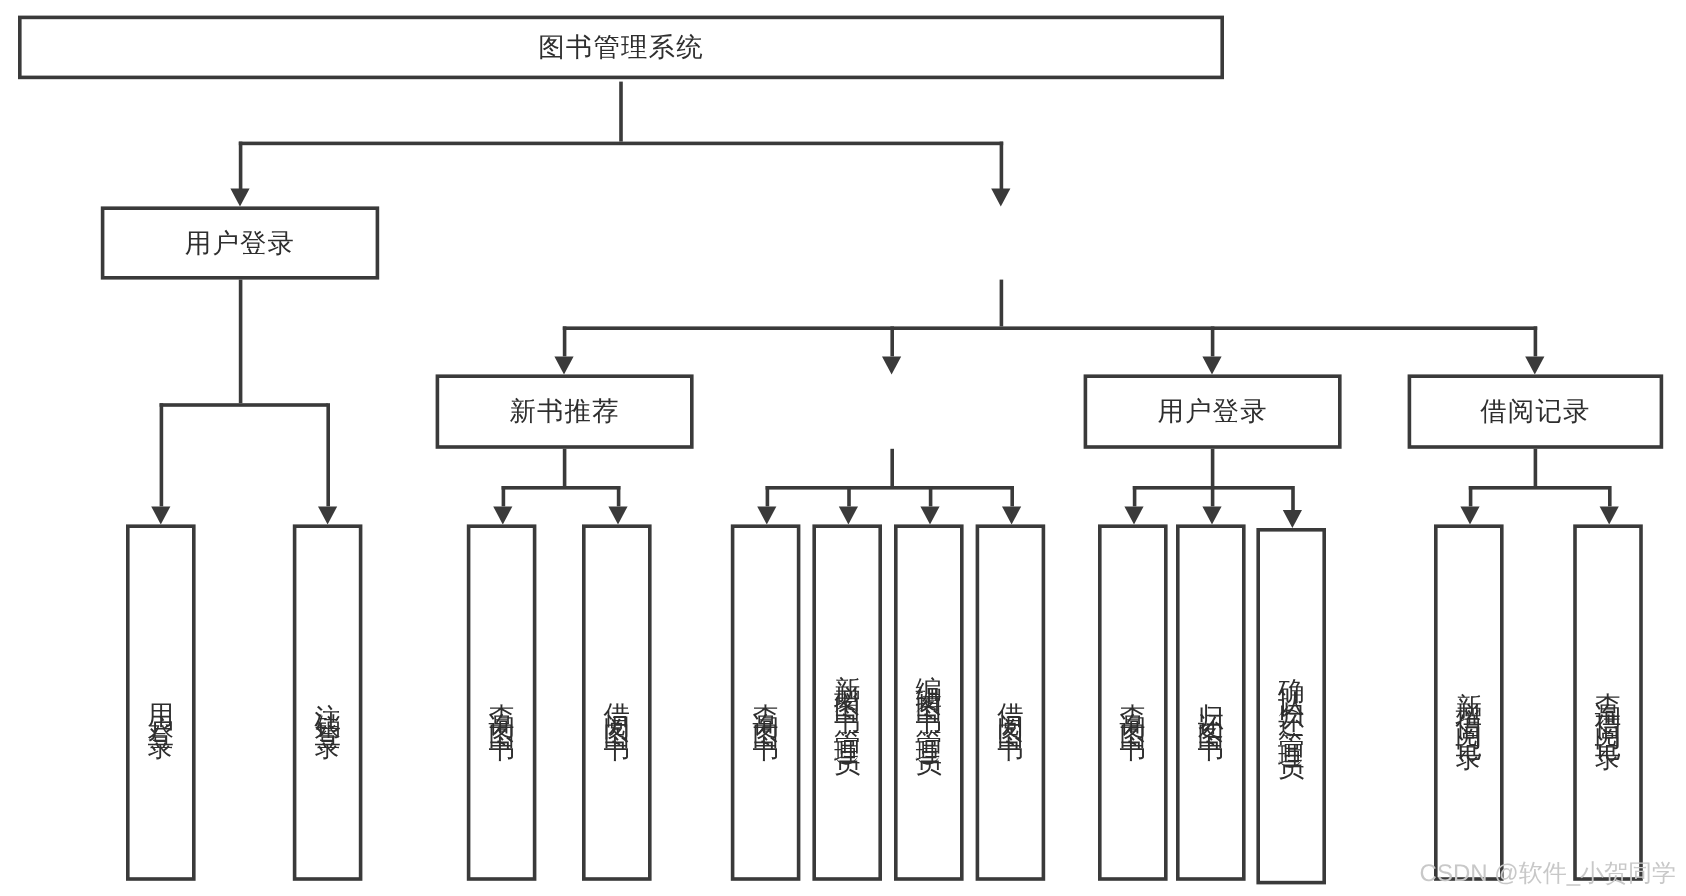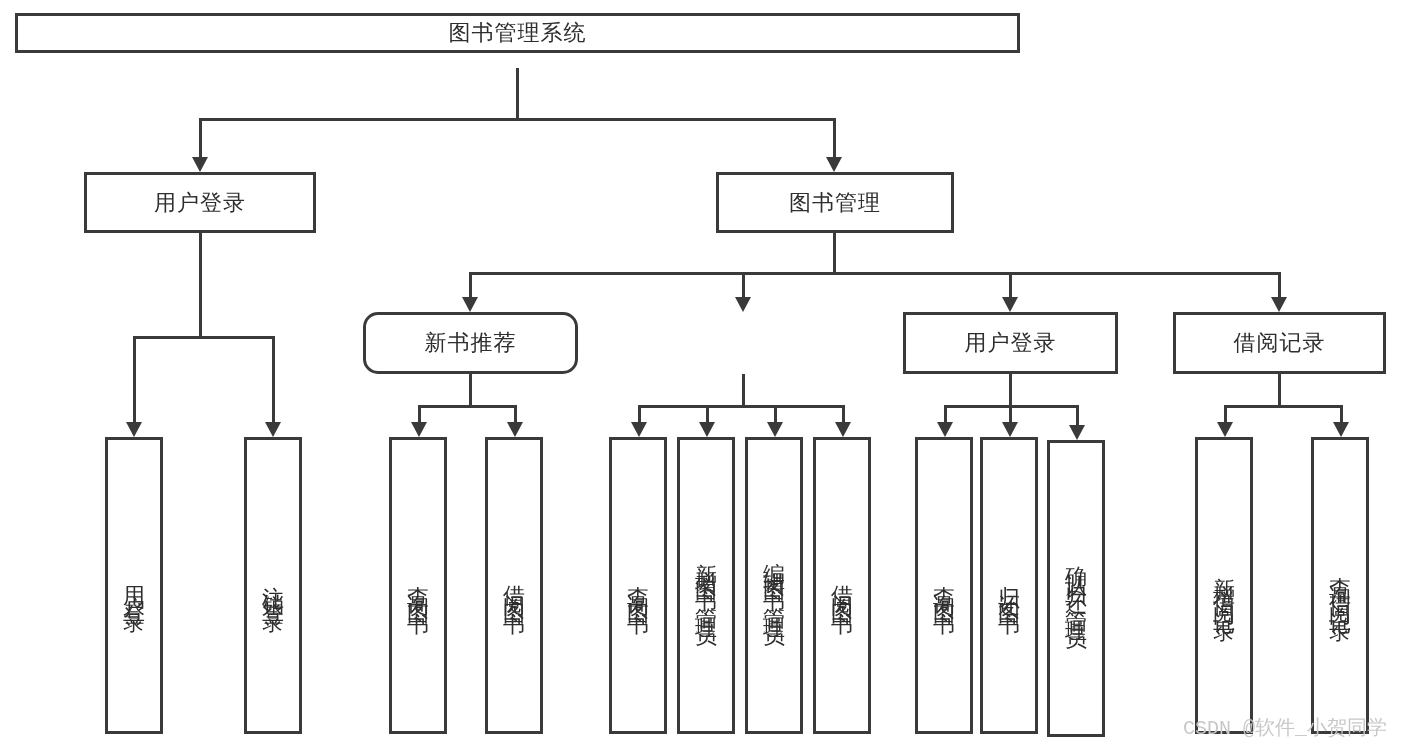--- a/index.html
+++ b/index.html
@@ -53,65 +53,61 @@
     border-top:15px solid var(--line);
   }
   .watermark{
     position:absolute;
     left:1183px;
     top:714px;
     font-size:20px;
     color:#c8c8c8;
     white-space:nowrap;
     z-index:5;
-    font-family:Liberation Mono, monospace;
   }
 </style>
 </head>
 <body>
 
 <div class="stage">
 
-  <div class="box" style="left:15px;top:13px;width:1005px;height:40px;">
+  <div class="box" style="left:15px;top:13px;width:1005px;height:53px;">
     <span>图书管理系统</span>
   </div>
 
   <div class="vline" style="left:516px;top:68px;height:50px;"></div>
   <div class="hline" style="left:199px;top:118px;width:637px;"></div>
   <div class="vline" style="left:199px;top:118px;height:40px;"></div>
   <div class="arrow" style="left:192px;top:157px;"></div>
   <div class="vline" style="left:833px;top:118px;height:40px;"></div>
   <div class="arrow" style="left:826px;top:157px;"></div>
 
   <div class="box" style="left:84px;top:172px;width:232px;height:61px;">
     <span>用户登录</span>
-  </div>
-  <div class="box" style="left:716px;top:172px;width:238px;height:61px;">
-    <span>图书管理</span>
   </div>
 
   <div class="vline" style="left:199px;top:233px;height:103px;"></div>
   <div class="hline" style="left:133px;top:336px;width:140px;"></div>
   <div class="vline" style="left:133px;top:336px;height:86px;"></div>
   <div class="arrow" style="left:126px;top:422px;"></div>
   <div class="vline" style="left:272px;top:336px;height:86px;"></div>
   <div class="arrow" style="left:265px;top:422px;"></div>
 
   <div class="vline" style="left:833px;top:233px;height:39px;"></div>
   <div class="hline" style="left:469px;top:272px;width:812px;"></div>
   <div class="vline" style="left:469px;top:272px;height:25px;"></div>
   <div class="arrow" style="left:462px;top:297px;"></div>
   <div class="vline" style="left:742px;top:272px;height:25px;"></div>
   <div class="arrow" style="left:735px;top:297px;"></div>
   <div class="vline" style="left:1009px;top:272px;height:25px;"></div>
   <div class="arrow" style="left:1002px;top:297px;"></div>
   <div class="vline" style="left:1278px;top:272px;height:25px;"></div>
   <div class="arrow" style="left:1271px;top:297px;"></div>
 
-  <div class="box" style="left:363px;top:312px;width:215px;height:62px;border-radius:15px;">
+  <div class="box" style="left:363px;top:312px;width:215px;height:62px;">
     <span>新书推荐</span>
   </div>
   <div class="box" style="left:903px;top:312px;width:215px;height:62px;">
     <span>用户登录</span>
   </div>
   <div class="box" style="left:1173px;top:312px;width:213px;height:62px;">
     <span>借阅记录</span>
   </div>
 
   <div class="vline" style="left:469px;top:374px;height:31px;"></div>

